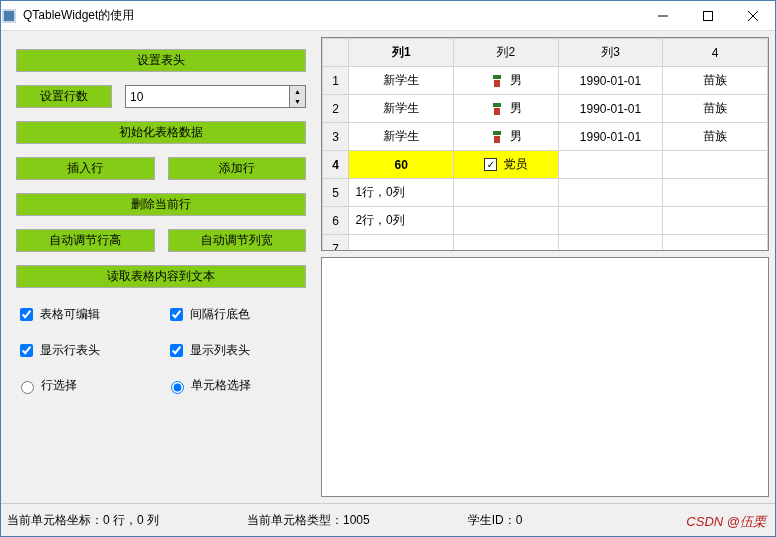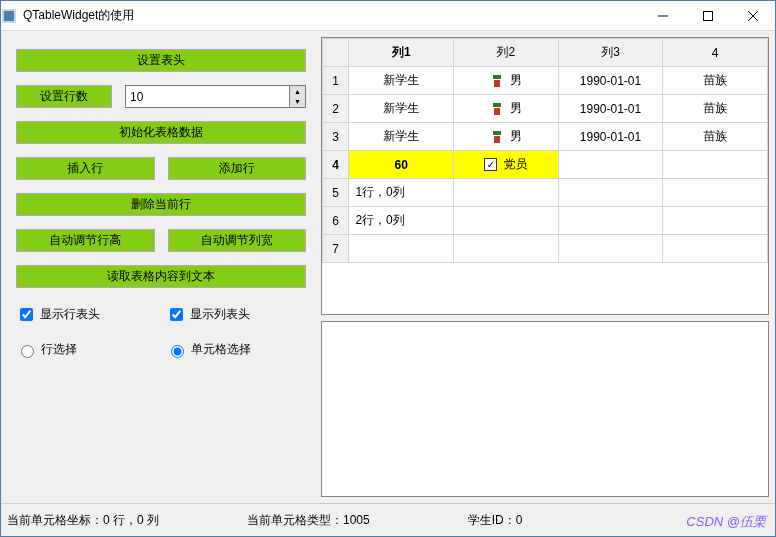--- a/index.html
+++ b/index.html
@@ -16,40 +16,40 @@
 .btn { background: #84cc16; border: 1px solid #adadad; height: 23px; display: flex; align-items: center; justify-content: center; cursor: pointer; }
 .row { display: flex; gap: 13px; }
 .row > * { flex: 1; }
 .spin-wrap { display: flex; }
 .spin-input { flex: 1; border: 1px solid #7a7a7a; padding: 2px 4px; background: #fff; }
 .spin-btns { width: 16px; border: 1px solid #7a7a7a; border-left: none; display: flex; flex-direction: column; }
 .spin-btn { flex: 1; display: flex; align-items: center; justify-content: center; font-size: 7px; cursor: pointer; background: #e1e1e1; }
 .check-row, .radio-row { display: flex; gap: 10px; margin-top: 4px; }
 .check-row label, .radio-row label { flex: 1; display: flex; align-items: center; gap: 4px; cursor: pointer; }
 .right-panel { flex: 1; display: flex; flex-direction: column; padding: 6px 6px 6px 0; gap: 6px; }
-.table-container { height: 278px; border: 1px solid #828790; background: #fff; overflow: auto; position: relative; }
+.table-container { height: 214px; border: 1px solid #828790; background: #fff; overflow: auto; position: relative; }
 table { border-collapse: collapse; width: 100%; }
 th, td { border: 1px solid #d4d4d4; padding: 0; height: 28px; text-align: center; white-space: nowrap; }
 th { background: #f0f0f0; font-weight: normal; }
 th.col1 { font-weight: bold; }
 .rowhead { background: #f0f0f0; width: 24px; min-width: 24px; }
 .rowhead.sel { font-weight: bold; }
 .cell-hl { background: #ffff00; }
 .cell-gender { display: flex; align-items: center; justify-content: center; gap: 6px; }
 .gender-icon { width: 14px; height: 14px; display: inline-block; }
 .cell-60 { background: #ffff00; font-weight: bold; }
 .cell-left { text-align: left; padding-left: 6px; }
 .cb-icon { width: 13px; height: 13px; border: 1px solid #333; display: inline-flex; align-items: center; justify-content: center; background: #fff; }
 .cb-icon.checked::after { content: "✓"; font-size: 10px; color: #000; }
 .text-area { flex: 1; border: 1px solid #828790; background: #fff; }
 .statusbar { height: 22px; border-top: 1px solid #ccc; display: flex; align-items: center; padding: 16px 6px; background: #f0f0f0; gap: 4px; }
 .status-seg { white-space: nowrap; }
 .status-spacer1 { width: 80px; }
 .status-spacer2 { width: 90px; }
-.watermark { position: absolute; right: 10px; bottom: 6px; color: #8b5cf6; font-style: italic; font-size: 13px; pointer-events: none; } th.colw { width: 95px; }
+.watermark { position: absolute; right: 10px; bottom: 6px; color: #b91c1c; font-style: italic; font-size: 13px; pointer-events: none; } th.colw { width: 95px; }
 </style>
 </head>
 <body>
 
 <div class="window">
   <div class="titlebar">
     <span class="titlebar-icon">
       <svg viewBox="0 0 16 16">
           <rect x="1" y="1" width="14" height="14" fill="#4a7cb0" opacity="0.3"></rect>
           <rect x="3" y="3" width="10" height="10" fill="#4a7cb0"></rect>
@@ -97,20 +97,30 @@
       <div class="btn">删除当前行</div>
       <div class="row">
         <div class="btn">自动调节行高</div>
         <div class="btn">自动调节列宽</div>
       </div>
       <div class="btn">读取表格内容到文本</div>
 
       <div class="check-row">
         <label>
             <input type="checkbox" checked="" style="">
+            <span>表格可编辑</span>
+          </label>
+        <label>
+            <input type="checkbox" checked="" style="">
+            <span>间隔行底色</span>
+          </label>
+      </div>
+      <div class="check-row">
+        <label>
+            <input type="checkbox" checked="" style="">
             <span>显示行表头</span>
           </label>
         <label>
             <input type="checkbox" checked="" style="">
             <span>显示列表头</span>
           </label>
       </div>
       <div class="radio-row">
         <label>
             <input type="radio" name="sel" style="">

